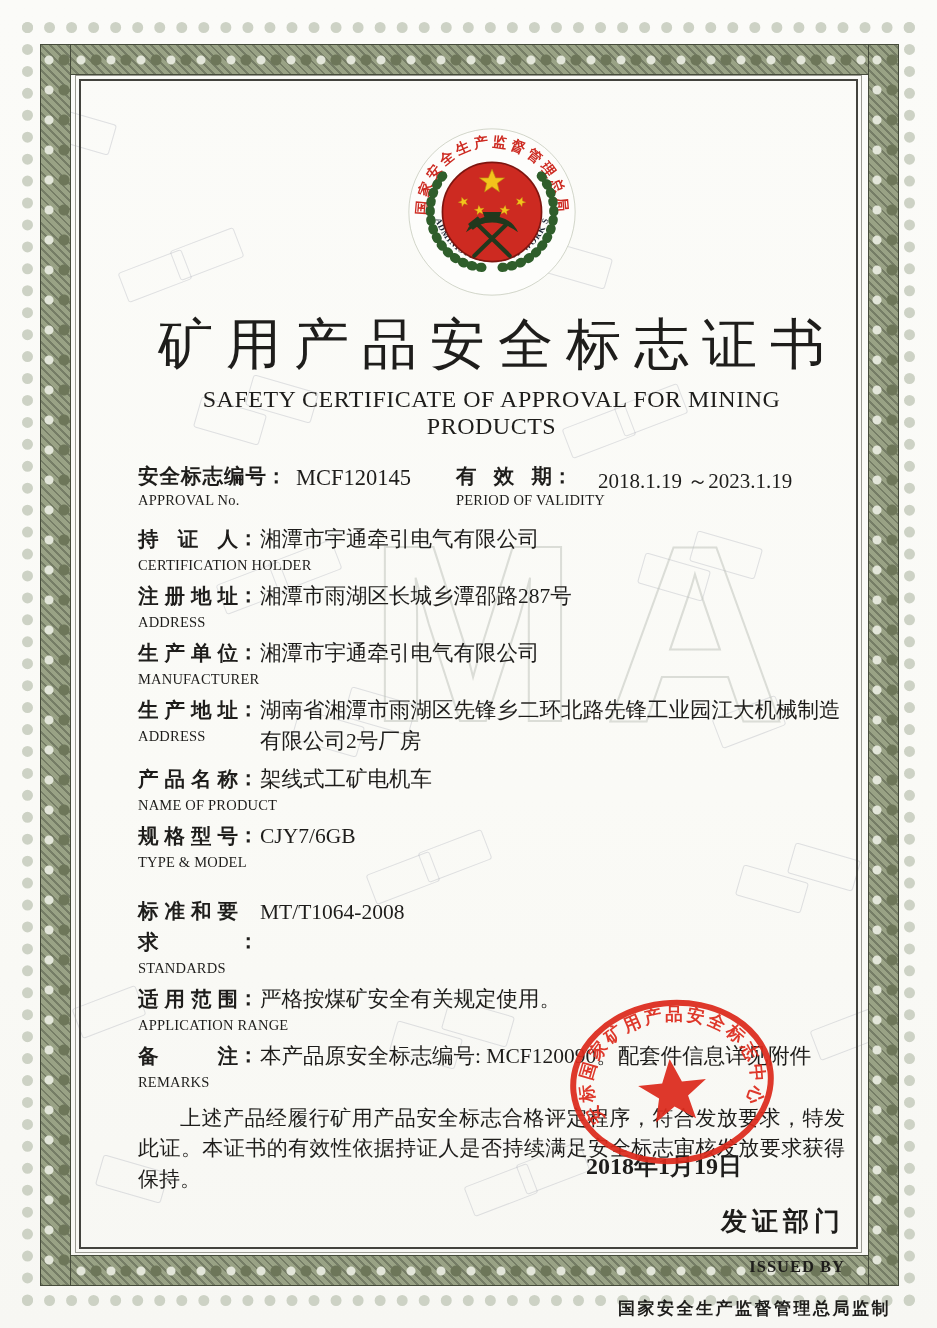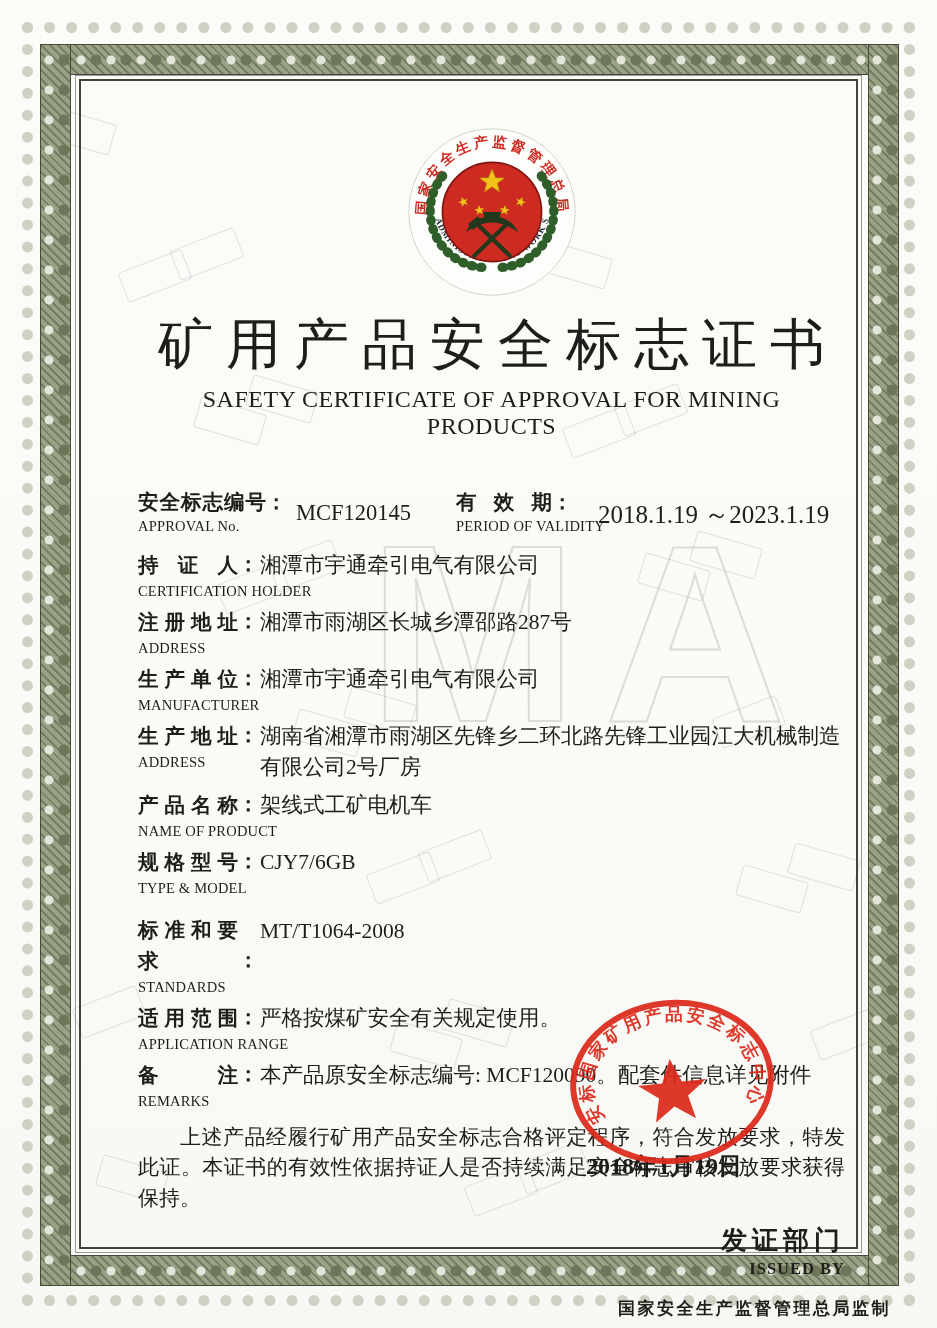--- a/index.html
+++ b/index.html
@@ -46,44 +46,44 @@
   
   .content{position:absolute;left:138px;right:92px;top:98px;z-index:2;}
   .emblem-wrap{text-align:center;margin-top:30px;}
   .title{
     text-align:center;margin-top:8px;
     font-size:55px;font-weight:normal;letter-spacing:13px;text-indent:13px;
     font-family:"Liberation Serif","DejaVu Serif",serif;
   }
   .subtitle{text-align:center;margin-top:4px;font-size:24px;font-weight:normal;letter-spacing:.5px;}
   
-  .approval-row{display:flex;margin-top:48px;align-items:center;}
+  .approval-row{display:flex;margin-top:22px;align-items:flex-start;}
   .lab-stack .lab-line{white-space:nowrap;}
   .lab{display:inline-block;font-weight:bold;font-size:20.5px;text-align:justify;text-align-last:justify;vertical-align:bottom;}
   .colon{font-weight:bold;font-size:20.5px;}
   .en{font-size:14.5px;letter-spacing:.2px;margin-top:2px;white-space:nowrap;}
   .ap-left{width:158px;}
   .ap-left .lab{width:128px;}
   .ap-num{width:160px;font-size:22.5px;padding-top:3px;font-family:"Liberation Serif","DejaVu Serif",serif;}
   .ap-right{width:142px;}
   .ap-right .lab{width:96px;}
-  .ap-dates{flex:1;font-size:25px;padding-top:5px;white-space:nowrap;}
+  .ap-dates{flex:1;font-size:21px;padding-top:5px;white-space:nowrap;}
   
   .fields{margin-top:14px;}
   .row{display:flex;margin-bottom:6px;}
-  .row.gap{margin-top:18px;}
+  .row.gap{margin-top:25px;}
   .row-left{width:122px;flex:none;}
   .row-left .lab{width:100px;}
   .row-right{flex:1;font-size:21.5px;line-height:31px;padding-top:1px;}
   .row-main{line-height:31px;}
   
   .declaration{margin-top:12px;font-size:21px;line-height:1.45;text-align:justify;text-indent:2em;}
   .issued{margin-top:10px;text-align:right;}
   .issued-cn{font-size:26px;font-weight:bold;letter-spacing:5px;}
-  .issued-en{font-size:16.5px;font-weight:bold;letter-spacing:1px;margin-top:1px;}
+  .issued-en{font-size:16.5px;font-weight:bold;letter-spacing:1px;margin-top:18px;}
   .issue-date{position:absolute;left:586px;top:1150px;z-index:4;font-size:24px;font-weight:bold;z-index:2;}
   .stamp{position:absolute;left:566px;top:996px;width:212px;height:172px;z-index:3;opacity:.93;}
   .footer-print{position:absolute;right:46px;bottom:8px;z-index:2;font-size:17px;font-weight:bold;letter-spacing:2.5px;text-align:center;}
 </style>
 </head>
 <body>
 
 <div class="page">
 
   <div class="wm-layer">

